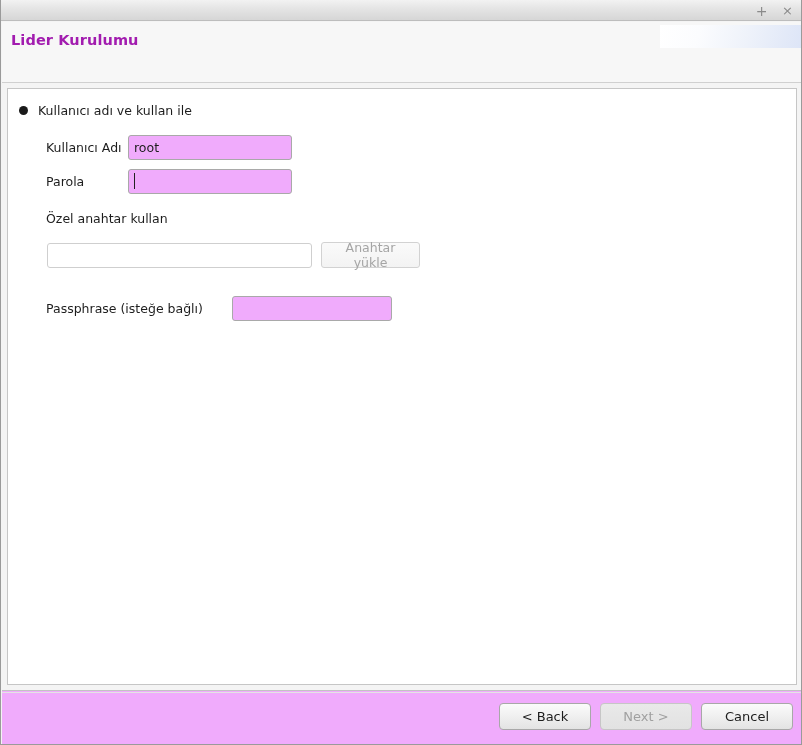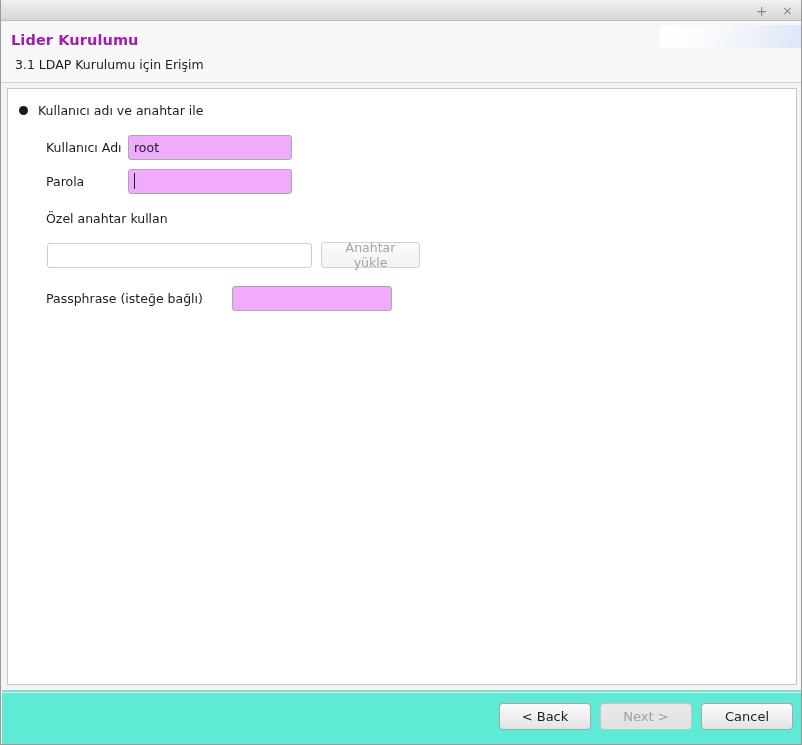--- a/index.html
+++ b/index.html
@@ -186,21 +186,21 @@
     background: linear-gradient(to bottom, #fafafa 0%, #f3f3f3 100%);
   }
 
   
   .footer {
     position: absolute;
     left: 1px;
     top: 690px;
     width: 800px;
     height: 54px;
-    background: #5eead4;
+    background: #f0abfc;
     border-top: 1px solid #c3c3c3;
   }
   .footer-sep {
     position: absolute;
     left: 0; top: 1px;
     width: 800px;
     height: 1px;
     background: #e4e4e4;
   }
   .footer-buttons {
@@ -245,28 +245,27 @@
   <div class="titlebar">
     <div class="win-buttons">
       <div class="win-btn">+</div>
       <div class="win-btn close">×</div>
     </div>
   </div>
 
   <div class="header">
     <div class="header-banner"></div>
     <div class="header-title">Lider Kurulumu</div>
-    <div class="header-sub">3.1 LDAP Kurulumu için Erişim</div>
   </div>
 
   <div class="content">
 
     <div class="radio-row">
       <span class="radio-dot"></span>
-      <span class="radio-label">Kullanıcı adı ve anahtar ile</span>
+      <span class="radio-label">Kullanıcı adı ve kullan ile</span>
     </div>
 
     <div class="field-row" style="left:38px; top:46px;">
       <span class="field-label" style="width:82px;">Kullanıcı Adı</span>
       <input class="txt" style="width: 164px;" type="text" value="root">
     </div>
 
     <div class="field-row" style="left:38px; top:80px;">
       <span class="field-label" style="width:82px;">Parola</span>
       <span class="caret-wrap">
@@ -277,21 +276,21 @@
 
     <div class="field-row" style="left:38px; top:122px;">
       <span class="field-label">Özel anahtar kullan</span>
     </div>
 
     <div class="field-row" style="left:39px; top:153px; gap:9px;">
       <input class="txt disabled" style="width: 265px;" type="text" value="">
       <button class="btn disabled" style="width:99px;">Anahtar yükle</button>
     </div>
 
-    <div class="field-row" style="left:38px; top:197px;gap:20px;">
+    <div class="field-row" style="left:38px; top:207px;gap:20px;">
       <span class="field-label" style="margin-right:9px;">Passphrase (isteğe bağlı)</span>
       <input class="txt" style="width: 160px;" type="text" value="">
     </div>
 
   </div>
 
   <div class="footer">
     <div class="footer-sep"></div>
     <div class="footer-buttons">
       <button class="fbtn">&lt; Back</button>

